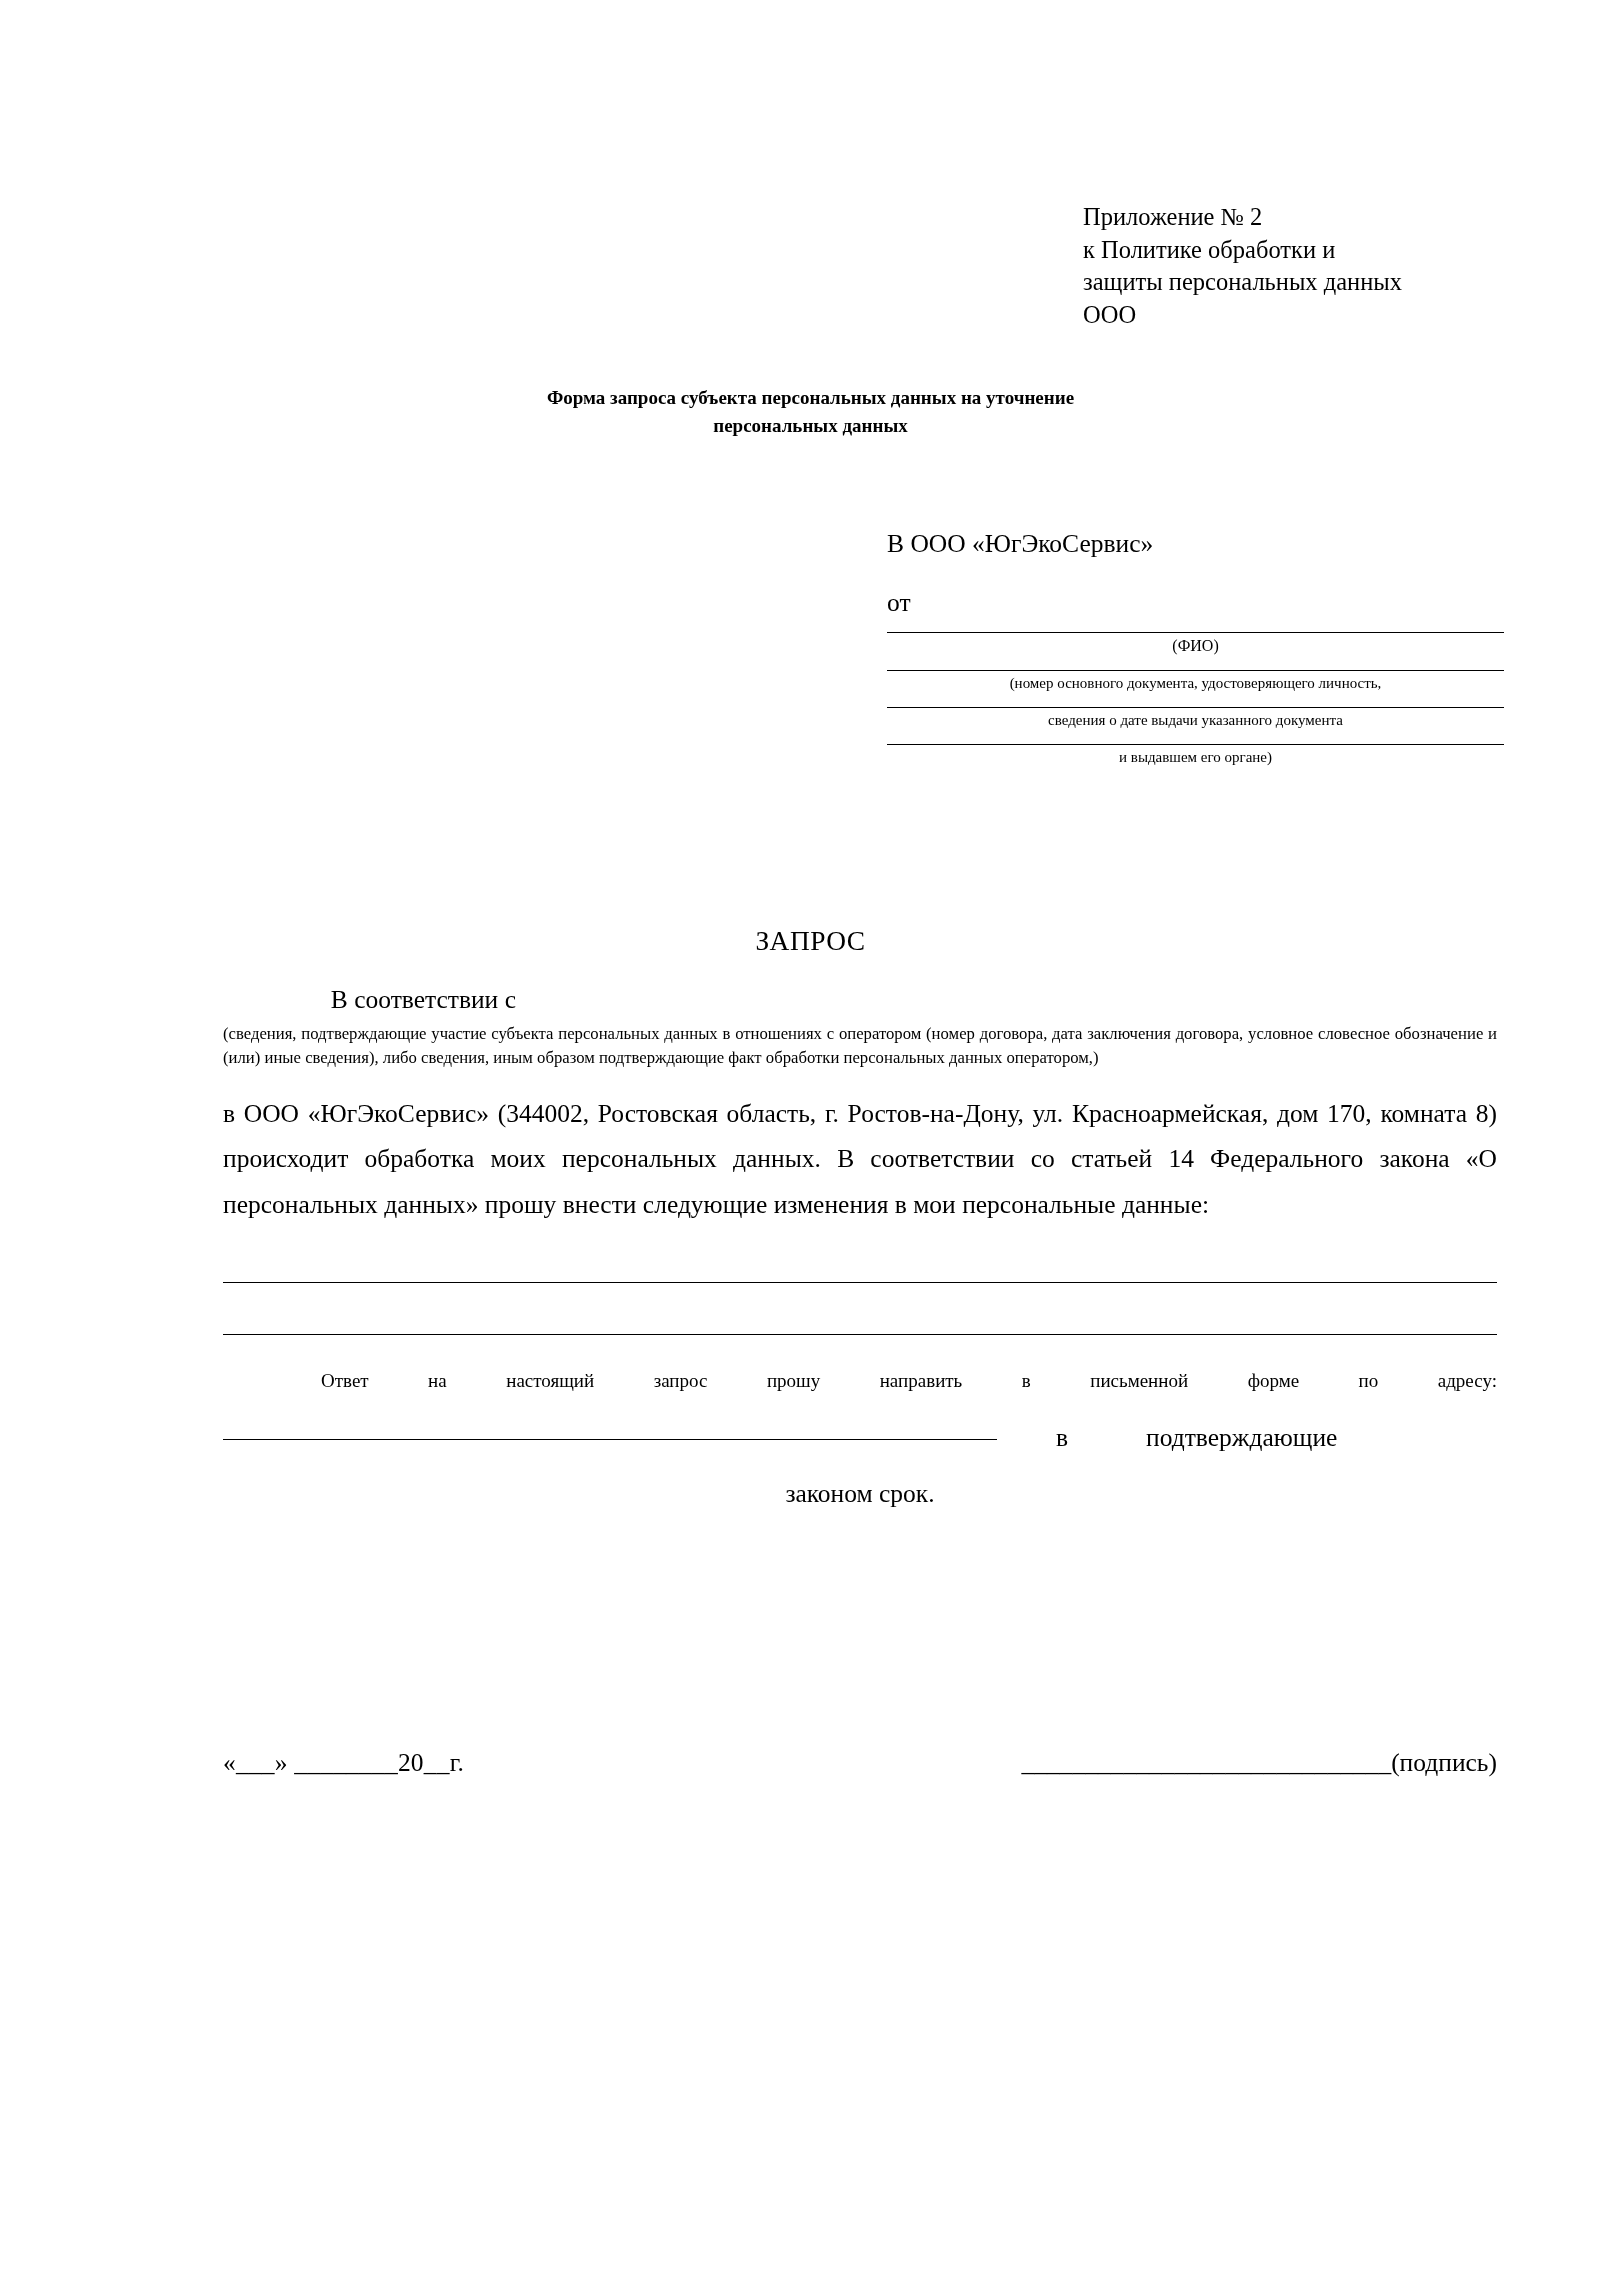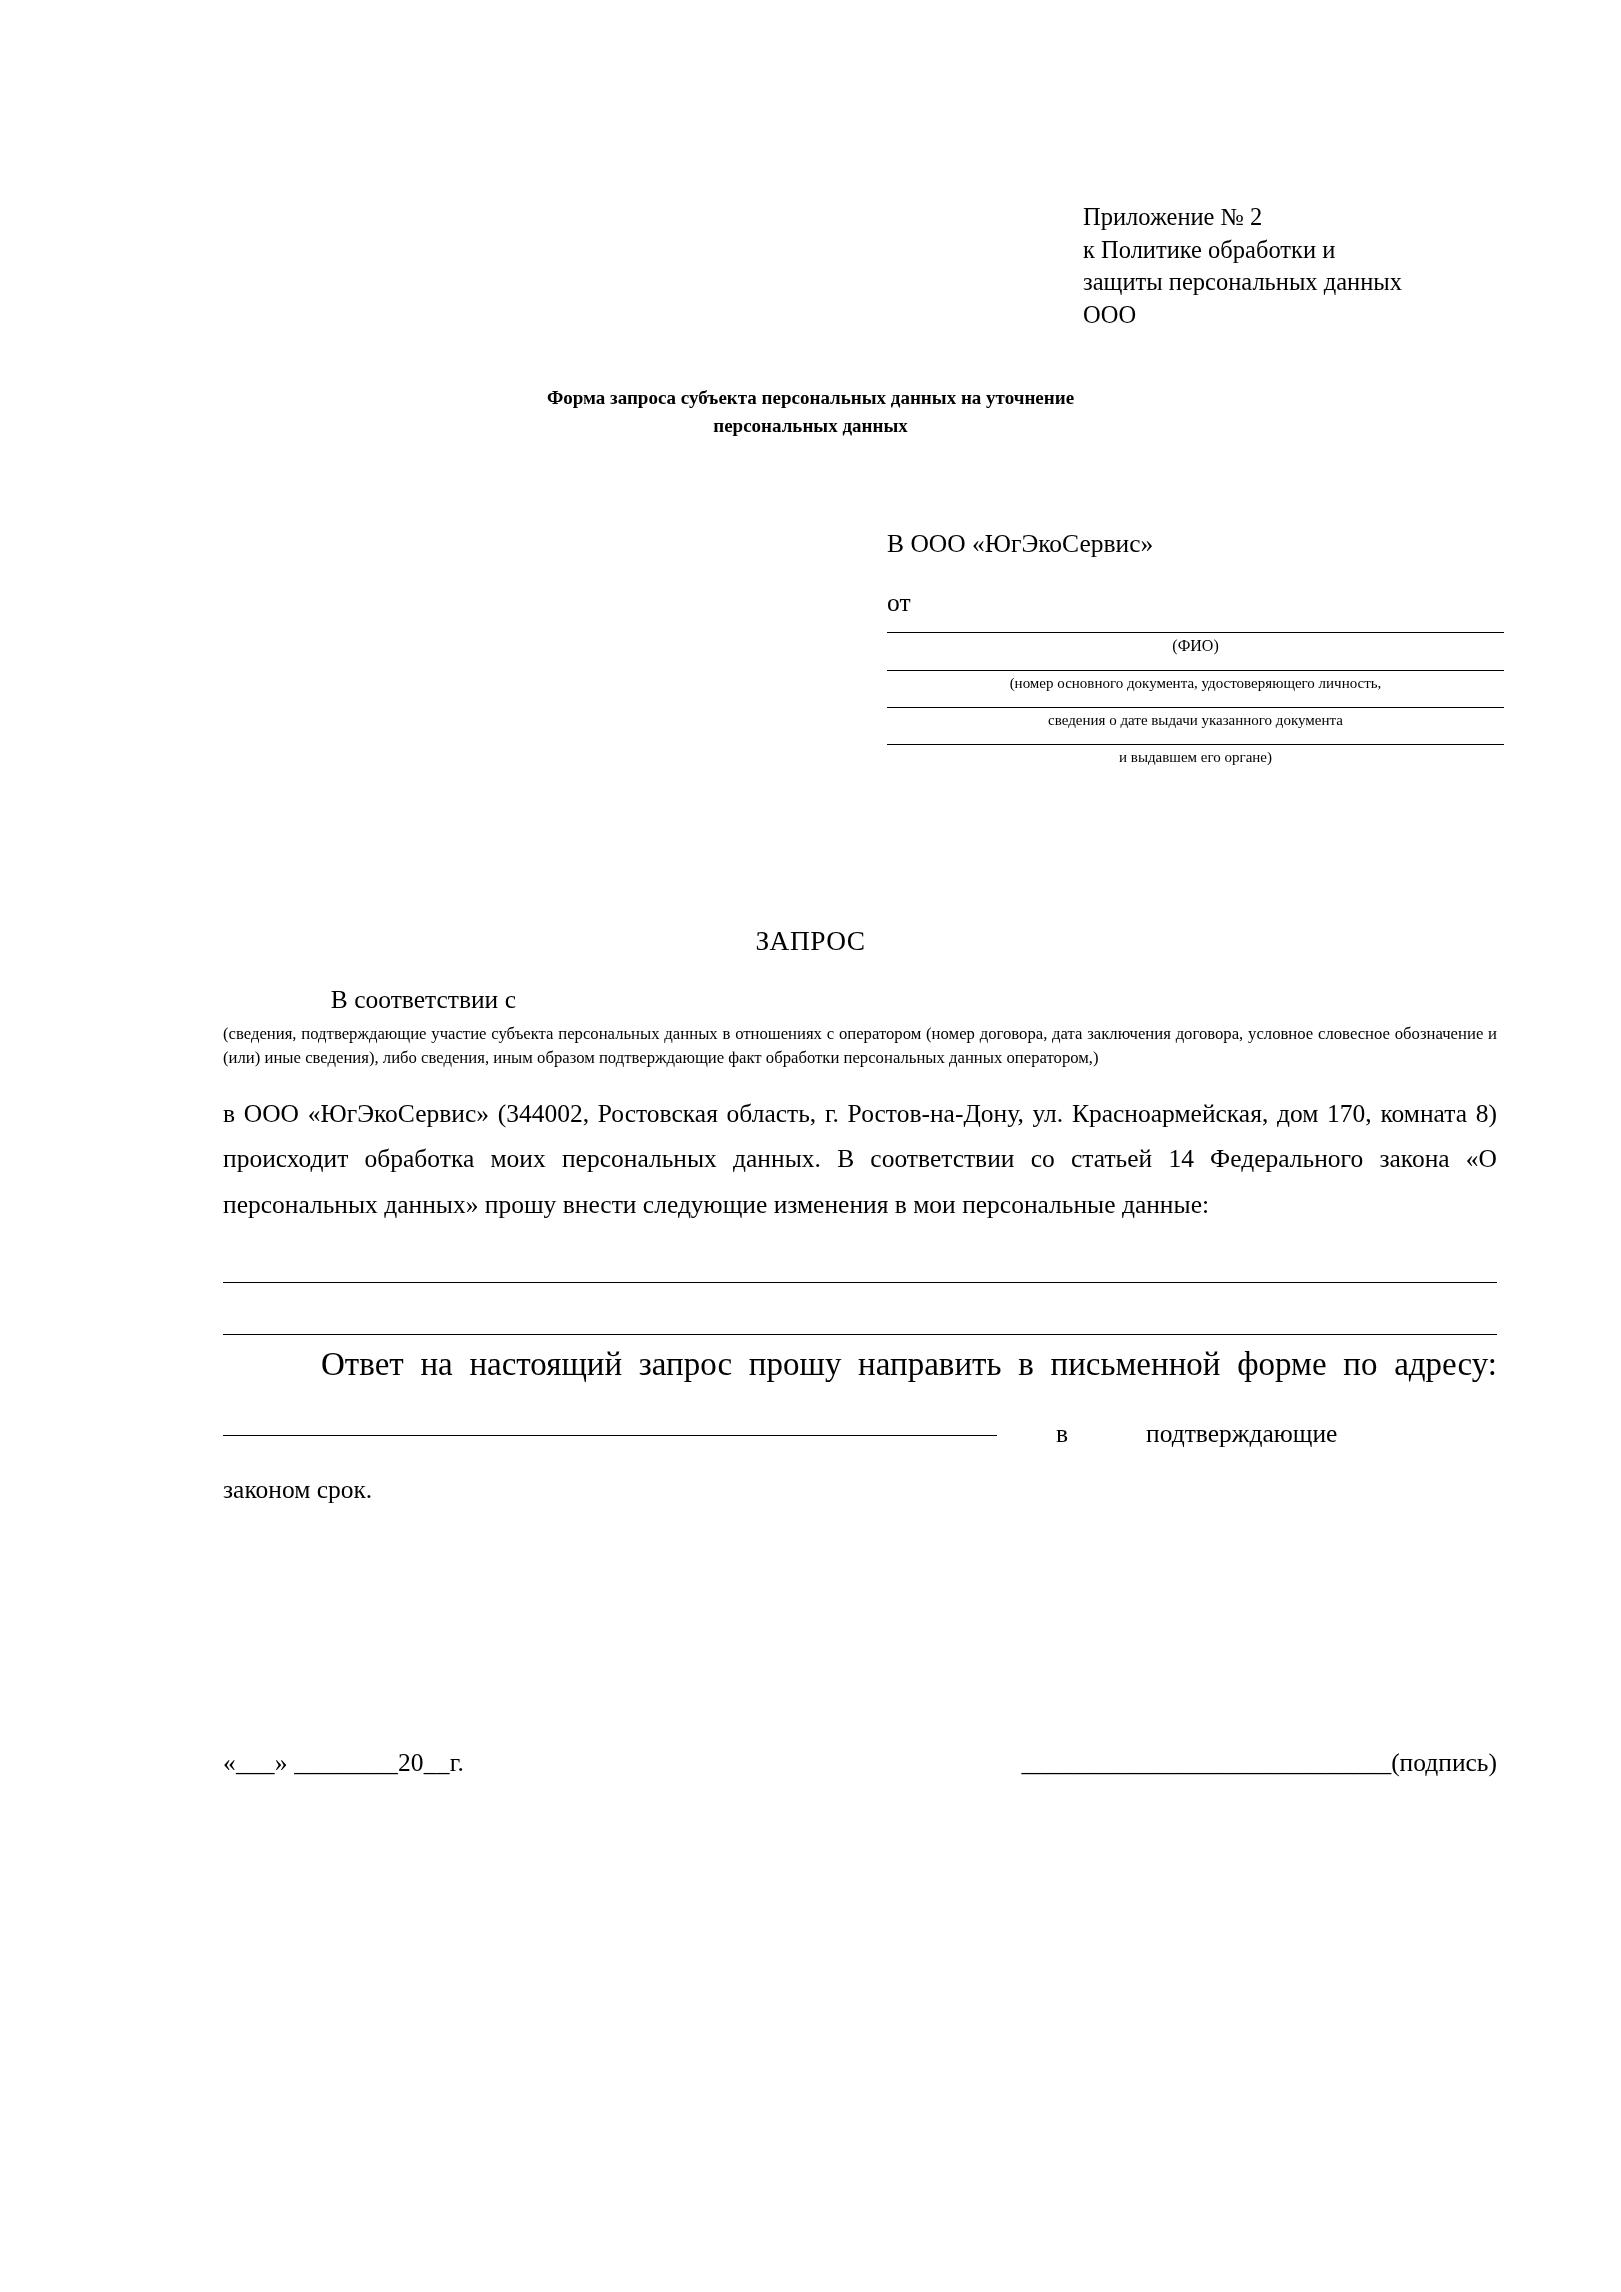--- a/index.html
+++ b/index.html
@@ -120,24 +120,25 @@
   }
 
   .blank-rule {
     border-bottom: 1.6px solid #000;
     height: 0;
     margin-top: 55px;
   }
   .blank-rule.second { margin-top: 51px; }
 
   .para2 {
-    font-size: 33px;
+    font-size: 19px;
     line-height: 1.78;
     text-align: justify;
     text-align-last: justify;
+    margin-top: 29px;
     text-indent: 98px;
   }
   .answer-line {
     display: flex;
     align-items: baseline;
     font-size: 25.5px;
     margin-top: 25.5px;
     white-space: nowrap;
   }
   .answer-line .rule-left {
@@ -145,20 +146,21 @@
     border-bottom: 1.6px solid #000;
     height: 0;
     position: relative;
     top: -5.9px;
   }
   .answer-line .w1 { padding: 0 39px 0 59px; }
   .answer-line .w2 { padding-left: 39px; }
   .tail {
     font-size: 25.5px;
     margin-top: 25.5px;
+    text-align: center;
   }
 
   
   .sign-row {
     position: absolute;
     left: 223px;
     top: 1748px;
     width: 1274px;
     font-size: 25.5px;
     display: flex;

